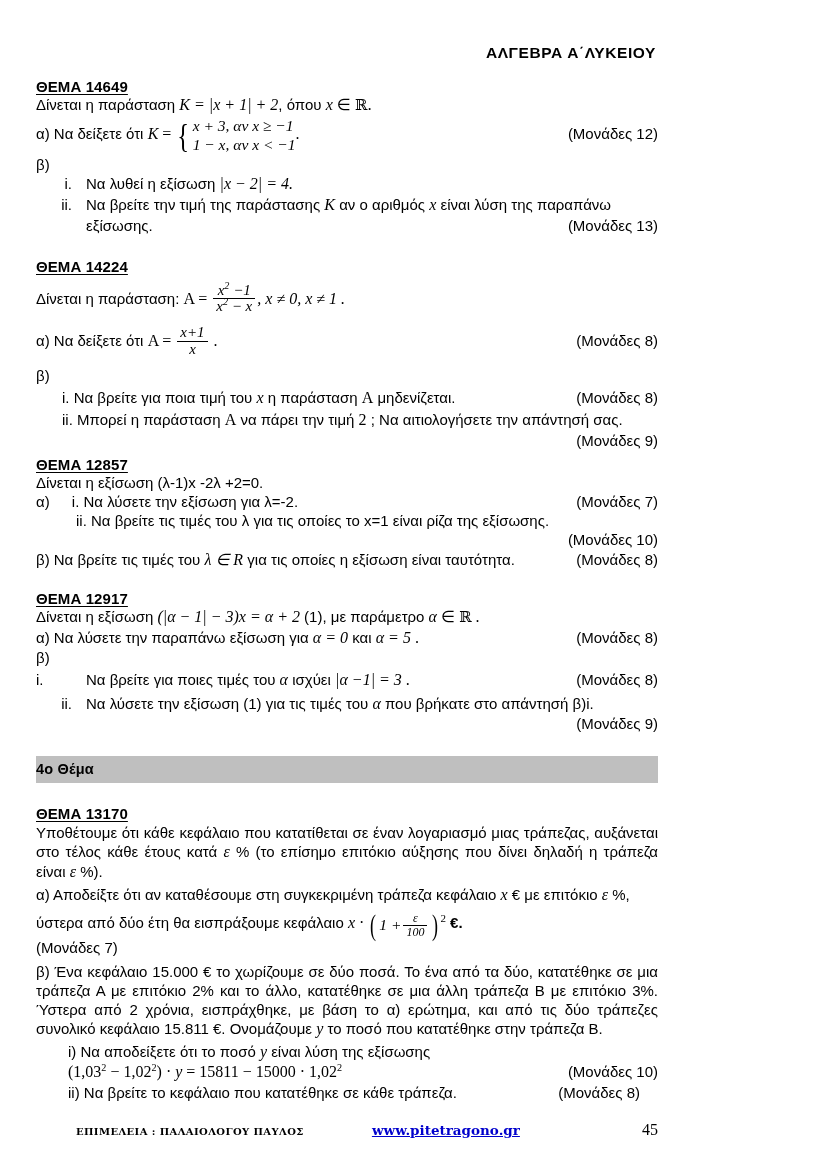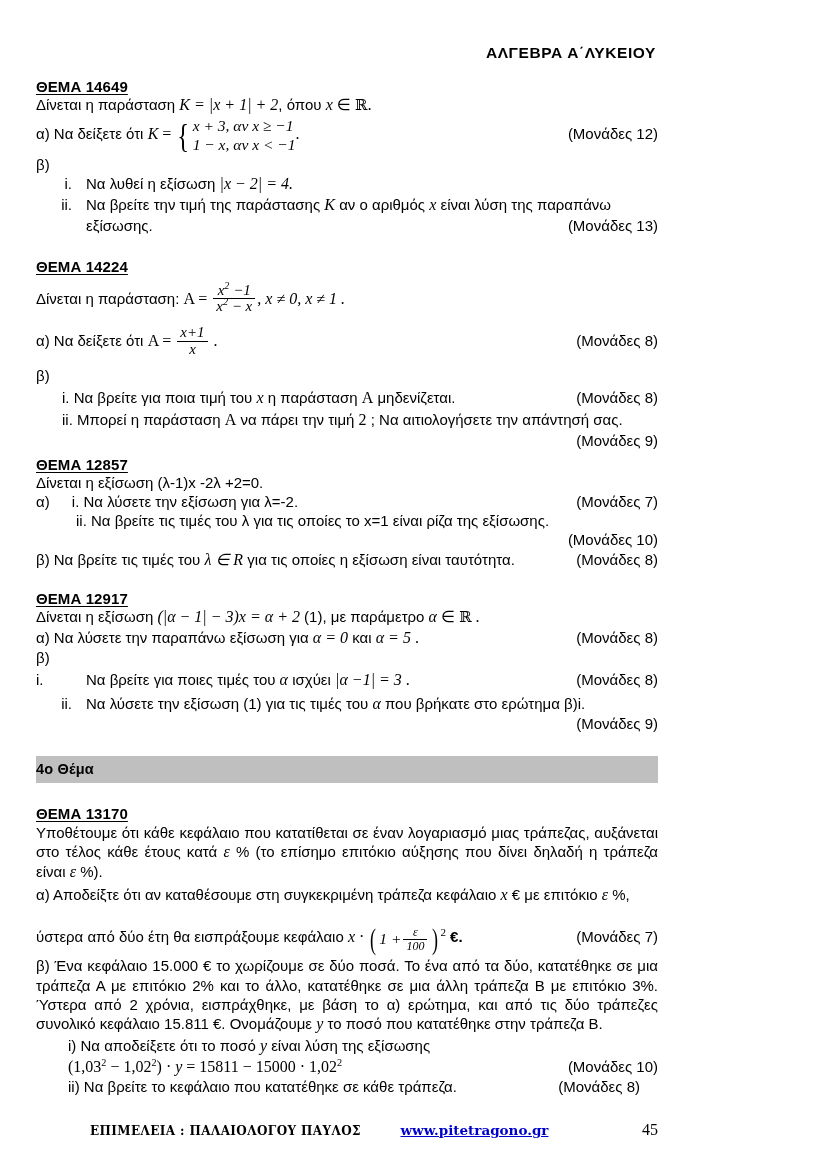--- a/index.html
+++ b/index.html
@@ -178,24 +178,23 @@
     position: absolute;
     left: 76px;
     right: 74px;
     bottom: 32px;
     display: flex;
     align-items: baseline;
   }
   .footer .editor {
     font-family: "DejaVu Serif", serif;
     font-weight: bold;
-    font-size: 12px;
+    font-size: 10px;
     letter-spacing: 0.4px;
     flex: 0 0 auto;
-    margin-left: 14px;
   }
   .footer .site {
     flex: 1 1 auto;
     text-align: center;
     padding-right: 54px;
   }
   .footer .site a {
     font-family: "DejaVu Serif", serif;
     font-weight: bold;
     font-size: 13.5px;
@@ -342,40 +341,40 @@
       <span class="txt" style="display:flex;">
         <span class="num ind-i">i.</span>
         <span><span>Να βρείτε για ποιες τιμές του </span><span class="m">α</span><span> ισχύει </span><span class="m">|α −1| = 3</span><span class="mu"> .</span></span>
       </span>
       <span class="pts">(Μονάδες 8)</span>
     </div>
 
     <div class="li" style="margin-top:3px;">
       <span class="num ind-i">ii.</span>
       <span class="body">
-        <span>Να λύσετε την εξίσωση (1) για τις τιμές του </span><span class="m">α</span><span> που βρήκατε στο ερώτημα β)i.</span>
+        <span>Να λύσετε την εξίσωση (1) για τις τιμές του </span><span class="m">α</span><span> που βρήκατε στο απάντησή β)i.</span>
       </span>
     </div>
     <div class="pts-right">(Μονάδες 9)</div>
   </div>
 
   <div class="banner">4ο Θέμα</div>
 
   <div class="blk" style="margin-top:22px;">
     <div class="theme-title">ΘΕΜΑ 13170</div>
 
     <div class="line just" style="margin-top:1px;">
       <span>Υποθέτουμε ότι κάθε κεφάλαιο που κατατίθεται σε έναν λογαριασμό μιας τράπεζας, αυξάνεται στο τέλος κάθε έτους κατά </span><span class="m">ε</span><span> % (το επίσημο επιτόκιο αύξησης που δίνει δηλαδή η τράπεζα είναι </span><span class="m">ε</span><span> %).</span>
     </div>
 
     <div class="line just" style="margin-top:2px;">
       <span>α) Αποδείξτε ότι αν καταθέσουμε στη συγκεκριμένη τράπεζα κεφάλαιο </span><span class="m">x</span><span>  € με επιτόκιο </span><span class="m">ε</span><span> %,</span>
     </div>
 
-    <div class="row" style="margin-top:21px;">
+    <div class="row" style="margin-top:7px;flex-direction:column;">
       <span class="txt">
         <span>ύστερα από δύο έτη θα εισπράξουμε κεφάλαιο </span><span class="m">x</span><span class="mu"> · </span><span class="bigparen">
             <span class="pr">(</span>
             <span class="inner"><span>1 +</span><span class="frac small">
               <span class="n">ε</span>
               <span class="d">100</span>
             </span></span>
             <span class="pr">)</span>
           </span><sup class="e" style="font-family:'Liberation Serif',serif;font-size:11px;">2</sup><span style="font-weight:bold;"> €.</span>
       </span>

